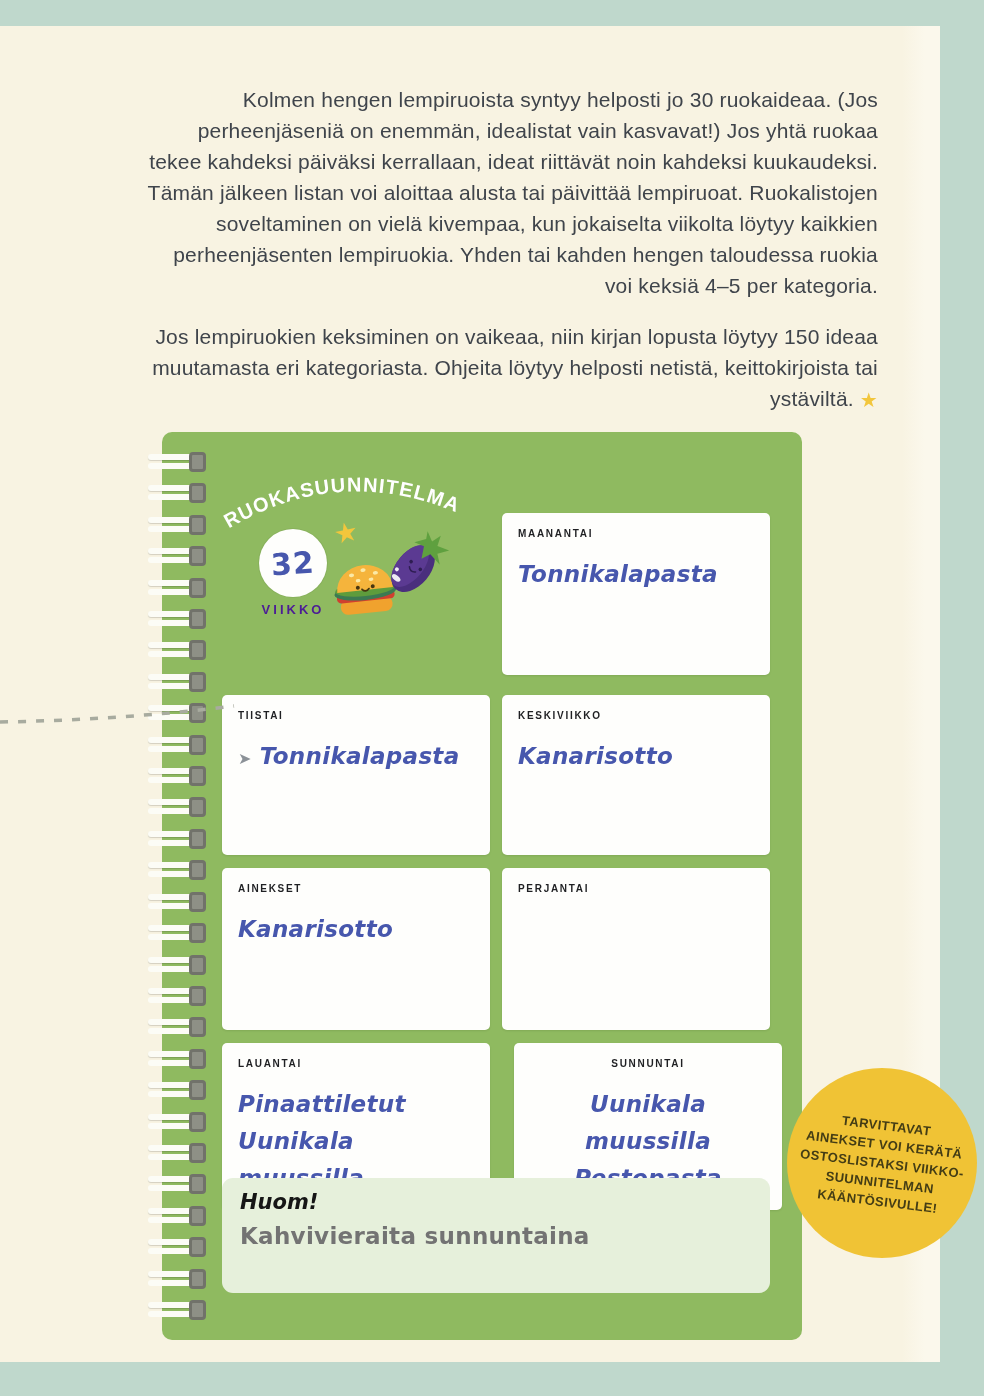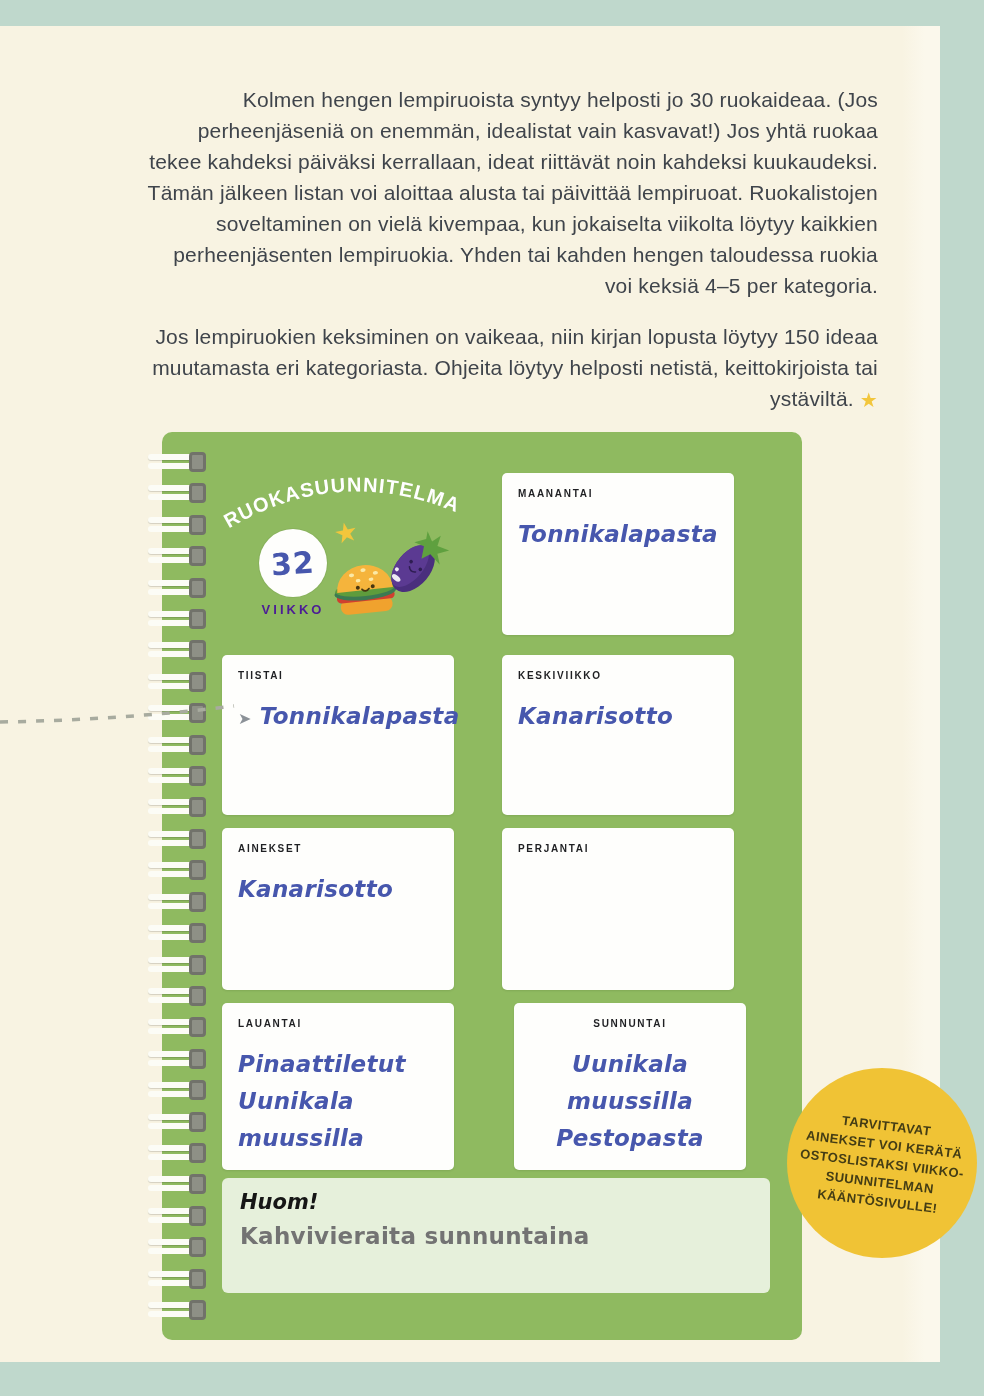--- a/index.html
+++ b/index.html
@@ -32,28 +32,28 @@
     box-shadow:0 0 0 1px rgba(0,0,0,.05);}
   .week-number{color:#4757AD;font-family:"DejaVu Sans",sans-serif;font-weight:bold;
     font-size:30px;transform:rotate(-4deg);letter-spacing:1px;}
   .week-label{position:absolute;left:81px;top:170px;width:100px;text-align:center;
     color:#4c1d95;font-weight:bold;font-size:13px;letter-spacing:3px;}
   .header-star{position:absolute;left:172px;top:88px;font-size:27px;color:#F2C63C;
     transform:rotate(-12deg);line-height:1;}
   .burger-svg{position:absolute;left:170px;top:126px;}
   .eggplant-svg{position:absolute;left:218px;top:94px;}
   
-  .day-cell{position:absolute;width:232px;background:#FEFEFC;border-radius:5px;
-    padding:15px 16px;box-sizing:border-box;box-shadow:0 1px 2px rgba(50,70,25,.14);}
+  .day-cell{position:absolute;width:268px;background:#FEFEFC;border-radius:5px;
+    padding:15px 16px;box-sizing:border-box;box-shadow:0 1px 2px rgba(50,70,25,.14);margin-top:40px;}
   .day-label{font-weight:bold;font-size:10px;letter-spacing:1.7px;color:#1F2023;}
   .meal{margin-top:17px;font-family:"DejaVu Sans",sans-serif;font-weight:bold;
     font-size:23px;color:#4757AD;letter-spacing:.3px;line-height:37px;font-style:italic;}
   .meal .arrow{color:#8B9197;font-size:16px;margin-right:8px;font-family:"DejaVu Sans",sans-serif;}
   .note-cell{position:absolute;left:60px;top:746px;width:548px;height:115px;
-    background:#E6F0DB;border-radius:6px;padding:12px 18px;box-sizing:border-box;}
+    background:#E6F0DB;border-radius:11px;padding:12px 18px;box-sizing:border-box;}
   .note-heading{font-family:"DejaVu Sans",sans-serif;font-style:italic;font-weight:bold;
     font-size:21px;color:#161616;}
   .note-text{margin-top:9px;font-family:"DejaVu Sans",sans-serif;font-weight:bold;
     font-size:23px;color:#737373;letter-spacing:.3px;}
   
   .spiral{position:absolute;left:148px;top:452px;width:58px;height:868px;
     display:flex;flex-direction:column;justify-content:space-between;z-index:2;}
   .ring{position:relative;width:100%;height:20px;}
   .ring::before{content:'';position:absolute;left:0;top:2px;width:44px;height:6px;
     background:#FCFCF6;border-radius:3px;box-shadow:0 9px 0 #FCFCF6, 0 1px 1px rgba(0,0,0,.15);}

